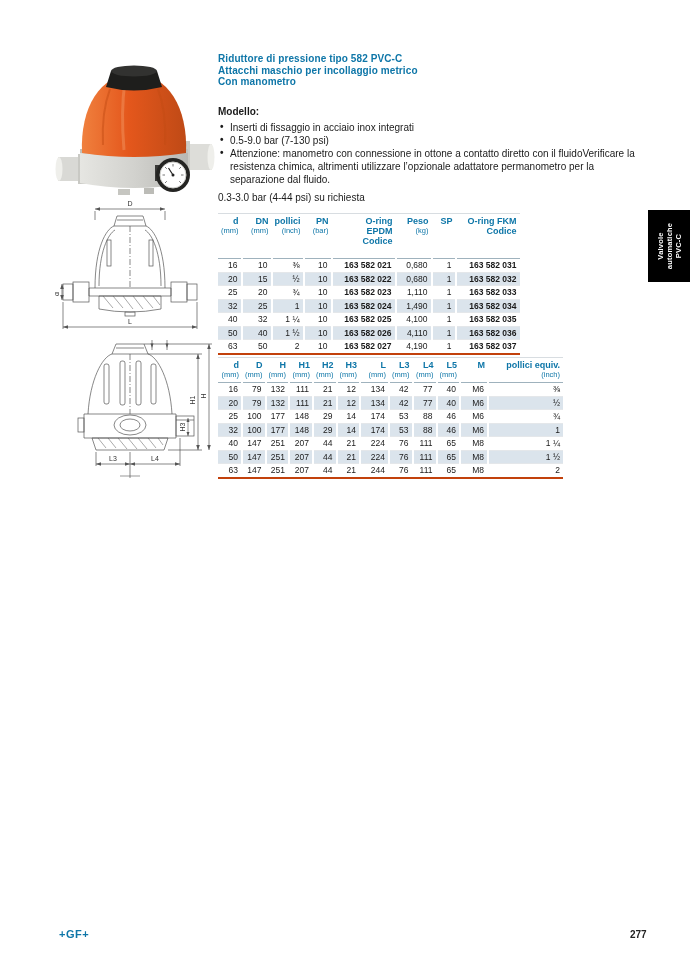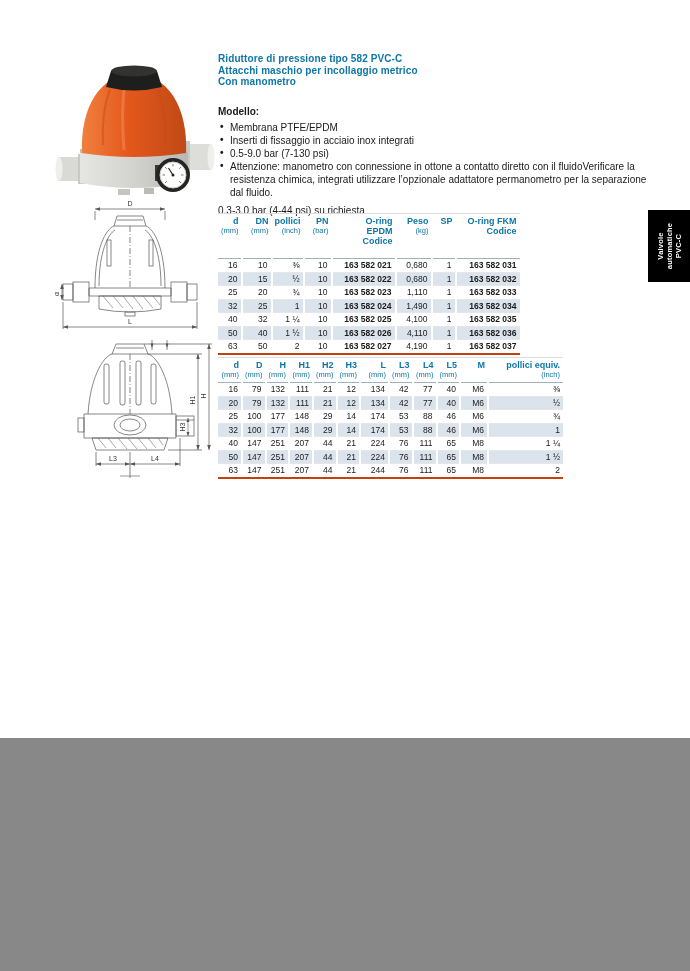--- a/index.html
+++ b/index.html
@@ -1,17 +1,17 @@
 <!DOCTYPE html>
 <html><head>
 <meta charset="utf-8">
 <style>
   * { margin:0; padding:0; box-sizing:border-box; }
   body { background:#888; font-family:"Liberation Sans", sans-serif; }
-  .page { position:relative; width:690px; height:738px; background:#ffffff; overflow:hidden; margin:0 auto; }
+  .page { position:relative; width:690px; height:971px; background:#ffffff; overflow:hidden; margin:0 auto; }
 
   
   .intro { position:absolute; left:218px; top:53px; width:430px; color:#1a1a1a; }
   .title-line { color:#0e76a8; font-weight:bold; font-size:10px; line-height:11.5px; letter-spacing:.1px; }
   .model-label { font-weight:bold; font-size:10px; margin-top:18px; }
   ul.bullets { list-style:none; margin-top:4px; }
   ul.bullets li { position:relative; font-size:10px; line-height:13px; padding-left:12px; }
   ul.bullets li::before { content:"\2022"; position:absolute; left:2px; top:-1px; font-weight:bold; }
   .note { font-size:10px; line-height:13px; margin-top:5px; }
 
@@ -205,24 +205,23 @@
     <text class="dim-label" x="61" y="127" text-anchor="middle">L3</text>
     <text class="dim-label" x="103" y="127" text-anchor="middle">L4</text>
   </svg>
 
   <div class="intro">
     <div class="title-line">Riduttore di pressione tipo 582 PVC-C</div>
     <div class="title-line">Attacchi maschio per incollaggio metrico</div>
     <div class="title-line">Con manometro</div>
     <div class="model-label">Modello:</div>
     <ul class="bullets">
-      <li>Membrana PTFE/EPDM</li>
       <li>Inserti di fissaggio in acciaio inox integrati</li>
       <li>0.5-9.0 bar (7-130 psi)</li>
-      <li>Attenzione: manometro con connessione in ottone a contatto diretto con il fluidoVerificare la resistenza chimica, integrati utilizzare l’opzionale adattatore permanometro per la separazione dal fluido.</li>
+      <li>Attenzione: manometro con connessione in ottone a contatto diretto con il fluidoVerificare la resistenza chimica, altrimenti utilizzare l’opzionale adattatore permanometro per la separazione dal fluido.</li>
     </ul>
     <div class="note">0.3-3.0 bar (4-44 psi) su richiesta</div>
   </div>
 
   <div class="tbl-wrap1">
       <table class="dt">
         <colgroup>
           <col style="width: 22px;">
           <col style="width: 30px;">
           <col style="width: 32px;">

